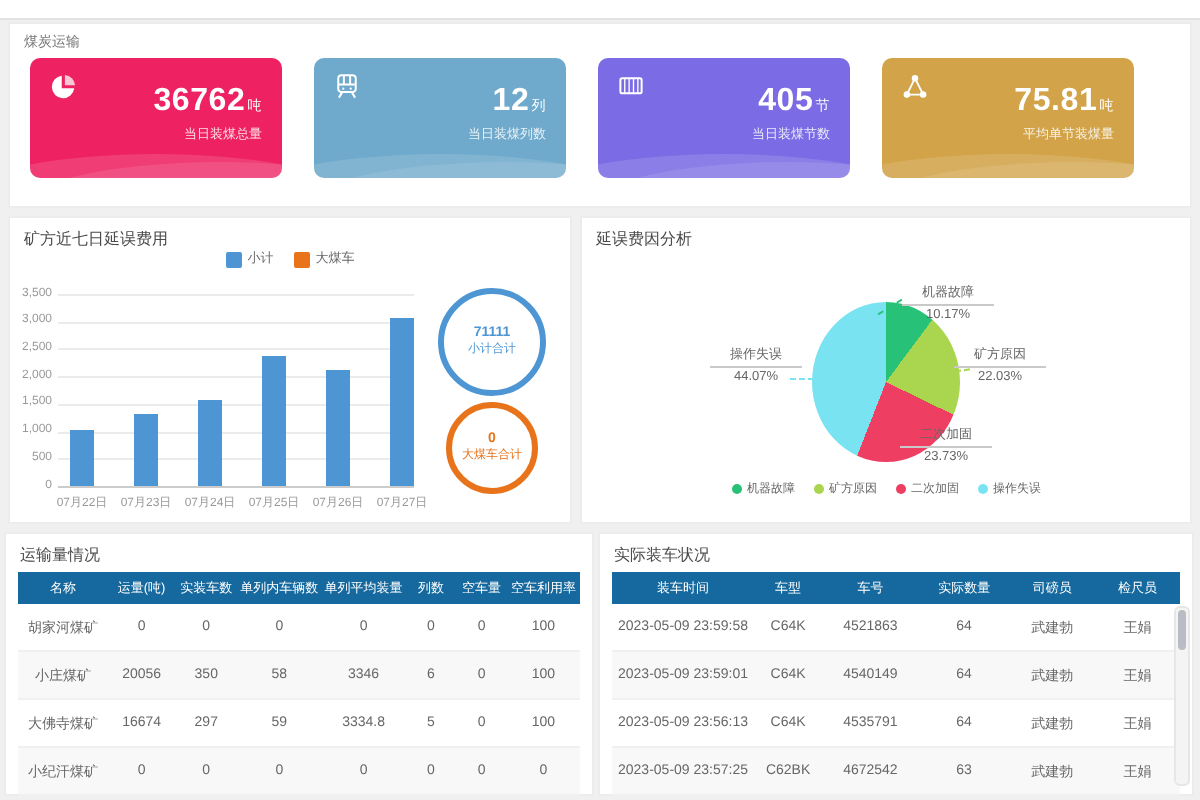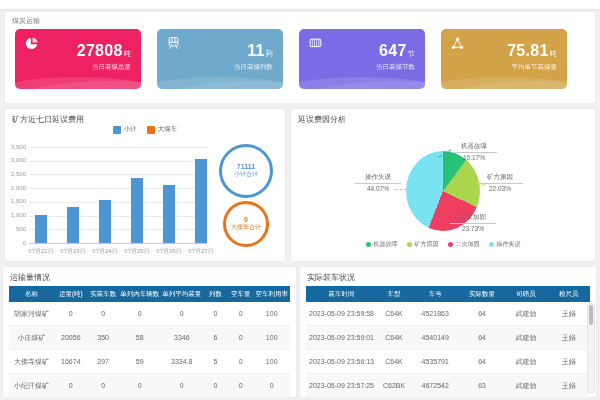--- a/index.html
+++ b/index.html
@@ -66,44 +66,44 @@
   <div id="topbar"></div>
 
   <div class="panel" id="kpi-panel">
     <div id="kpi-label">煤炭运输</div>
     <div id="kpi-cards">
         <div class="card" style="background: rgb(238, 33, 98);">
           <span class="card-icon"><svg viewBox="0 0 24 24" width="15" height="15">
               <path d="M11 3A9 9 0 1 0 21 13H11z" fill="#fff"></path>
               <path d="M13.5 2.3v8.2h8.2A9 9 0 0 0 13.5 2.3z" fill="#fff" opacity=".75"></path>
             </svg></span>
-          <div class="card-num"><span>27808</span><span class="unit">吨</span></div>
+          <div class="card-num"><span>36762</span><span class="unit">吨</span></div>
           <div class="card-sub">当日装煤总量</div>
           <i class="w1"></i>
           <i class="w2"></i>
         </div>
         <div class="card" style="background: rgb(111, 169, 203);">
           <span class="card-icon"><svg viewBox="0 0 24 24" width="15" height="15" fill="none" stroke="#fff" stroke-width="1.6">
               <rect x="5" y="2.5" width="14" height="13.5" rx="2.5"></rect>
               <path d="M5 10h14M9.5 2.5V10M14.5 2.5V10"></path>
               <circle cx="9" cy="13.3" r="0.9" fill="#fff" stroke="none"></circle>
               <circle cx="15" cy="13.3" r="0.9" fill="#fff" stroke="none"></circle>
               <path d="M8 16.5 5.5 20.5M16 16.5l2.5 4"></path>
             </svg></span>
-          <div class="card-num"><span>11</span><span class="unit">列</span></div>
+          <div class="card-num"><span>12</span><span class="unit">列</span></div>
           <div class="card-sub">当日装煤列数</div>
           <i class="w1"></i>
           <i class="w2"></i>
         </div>
         <div class="card" style="background: rgb(123, 107, 228);">
           <span class="card-icon"><svg viewBox="0 0 24 24" width="15" height="15" fill="none" stroke="#fff" stroke-width="1.6">
               <rect x="3.5" y="5" width="17" height="12" rx="1.5"></rect>
               <path d="M7 5v12M10.5 5v12M14 5v12M17.5 5v12" stroke-width="1.1"></path>
             </svg></span>
-          <div class="card-num"><span>647</span><span class="unit">节</span></div>
+          <div class="card-num"><span>405</span><span class="unit">节</span></div>
           <div class="card-sub">当日装煤节数</div>
           <i class="w1"></i>
           <i class="w2"></i>
         </div>
         <div class="card" style="background: rgb(210, 163, 72);">
           <span class="card-icon"><svg viewBox="0 0 24 24" width="15" height="15">
               <path d="M12 5 5.5 18M12 5l6.5 13M5.5 18h13" stroke="#fff" stroke-width="1.4" fill="none"></path>
               <circle cx="12" cy="5" r="2.6" fill="#fff"></circle>
               <circle cx="5.5" cy="18" r="2.6" fill="#fff"></circle>
               <circle cx="18.5" cy="18" r="2.6" fill="#fff"></circle>

